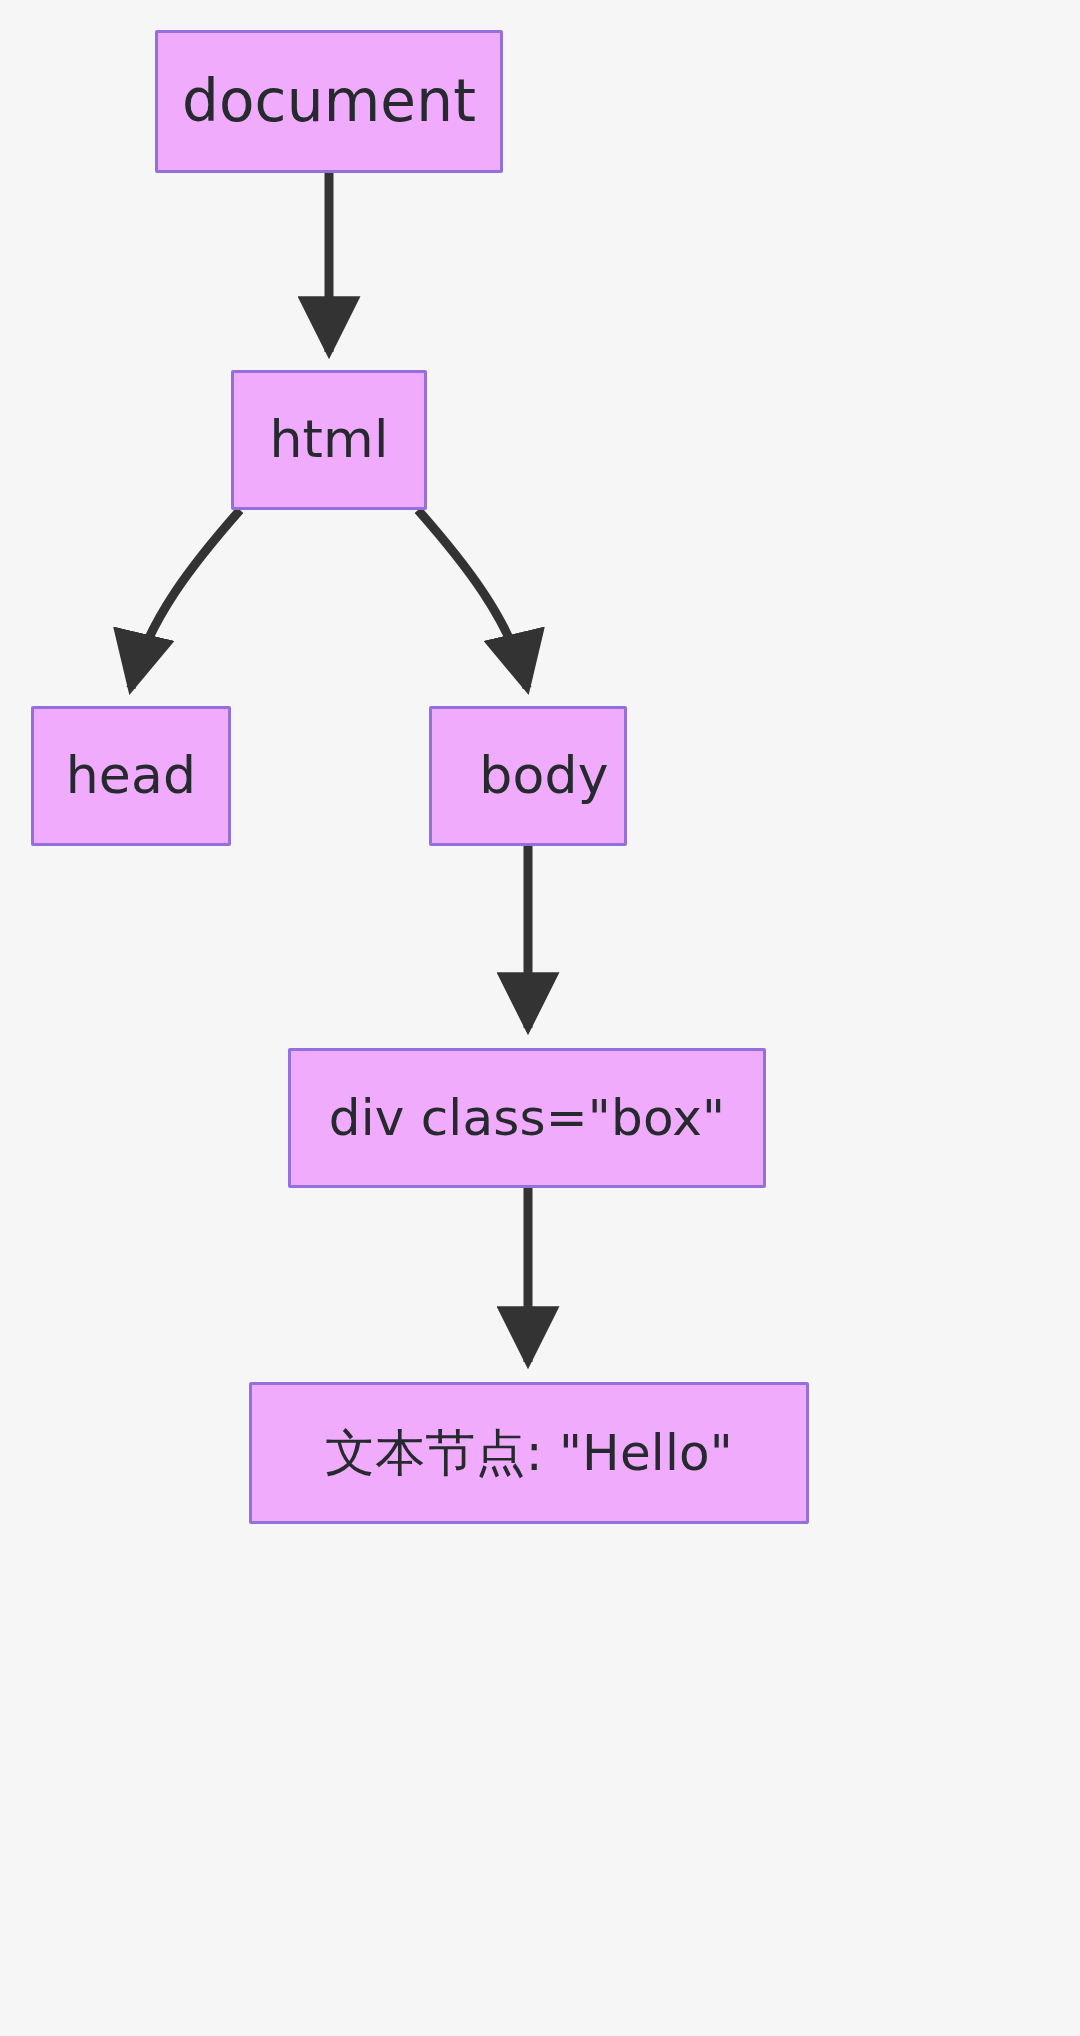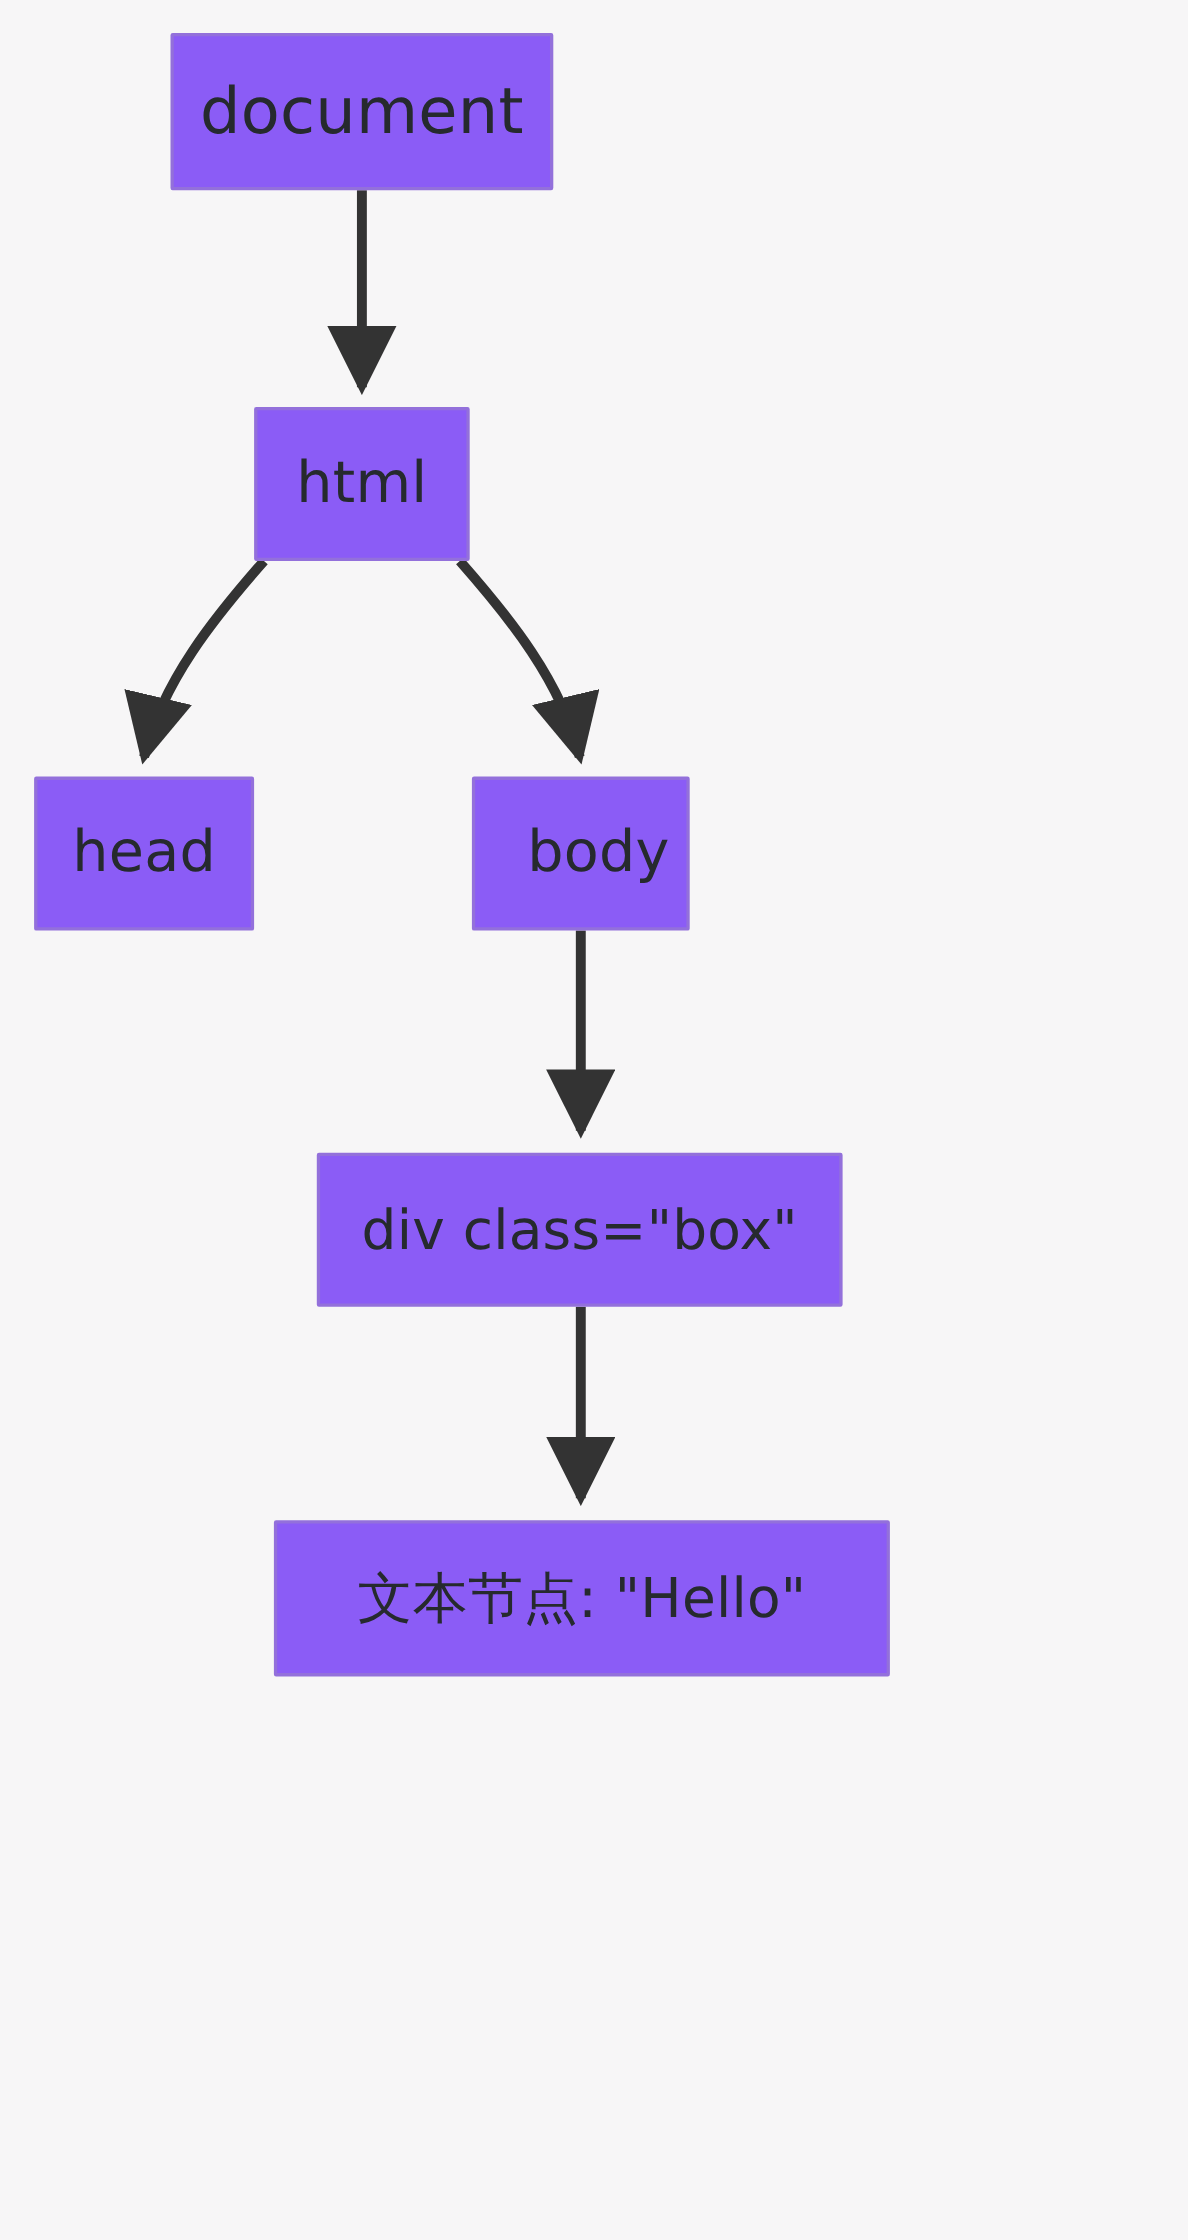--- a/index.html
+++ b/index.html
@@ -23,21 +23,21 @@
     position: absolute;
     left: 0;
     top: 0;
     width: 1080px;
     height: 2036px;
     pointer-events: none;
   }
   .node {
     position: absolute;
     box-sizing: border-box;
-    background: #8b5cf6;
+    background: #f0abfc;
     border: 3px solid #9370db;
     border-radius: 2px;
     display: flex;
     align-items: center;
     justify-content: center;
     color: #262a2e;
     letter-spacing: 0.2px;
   }
   .node-label {
     display: block;

